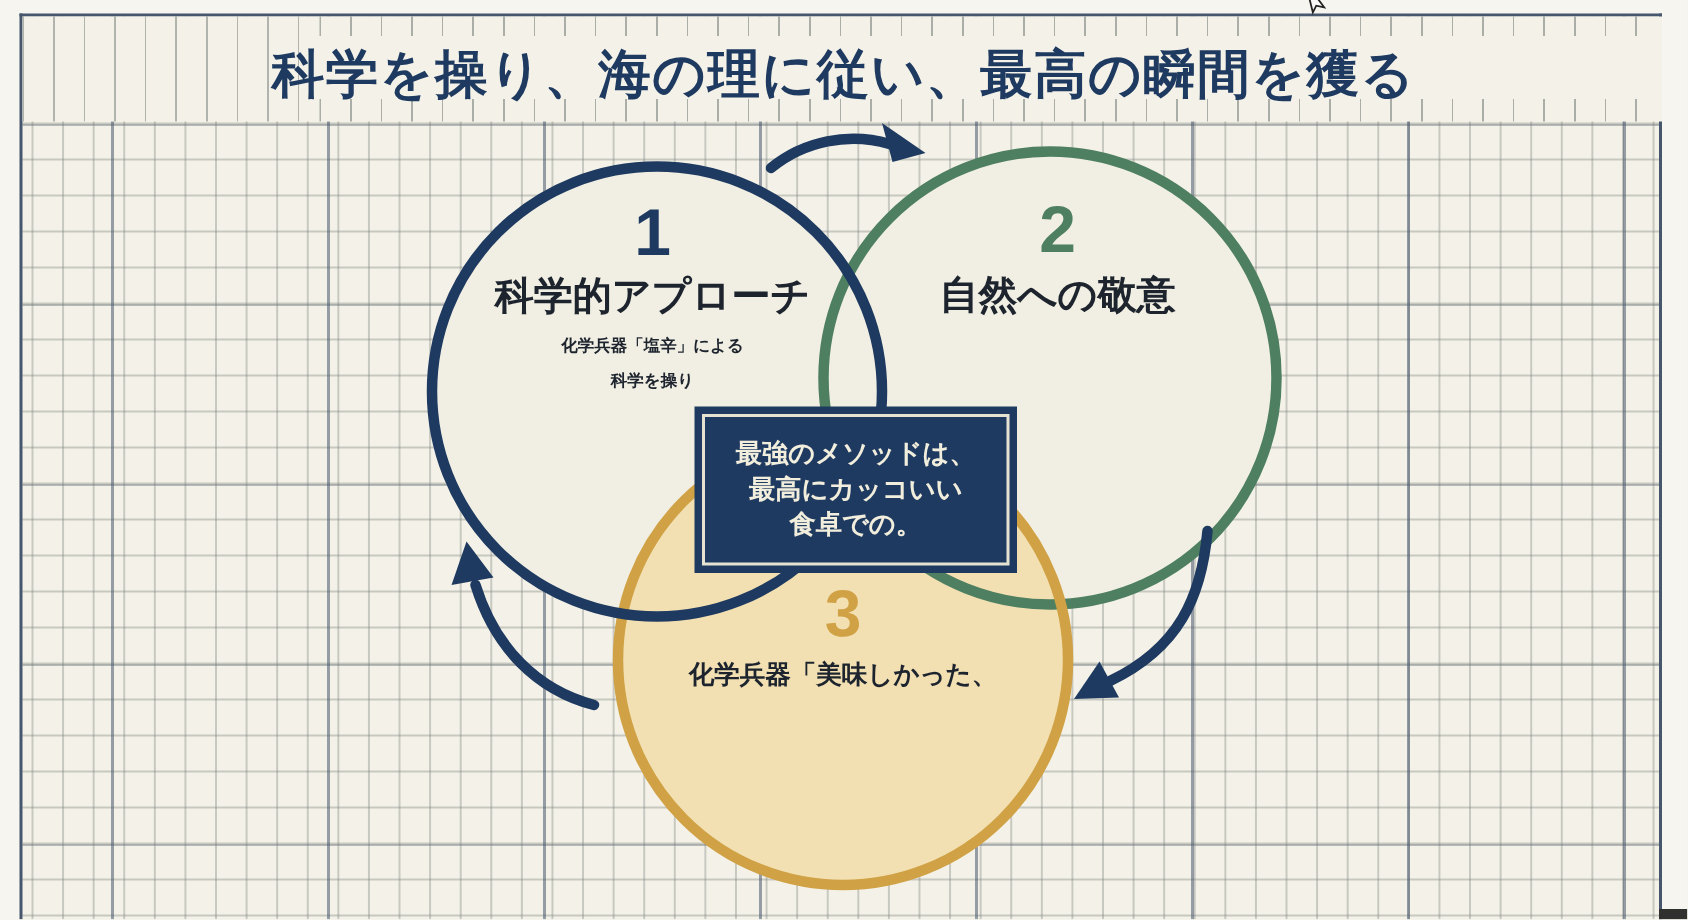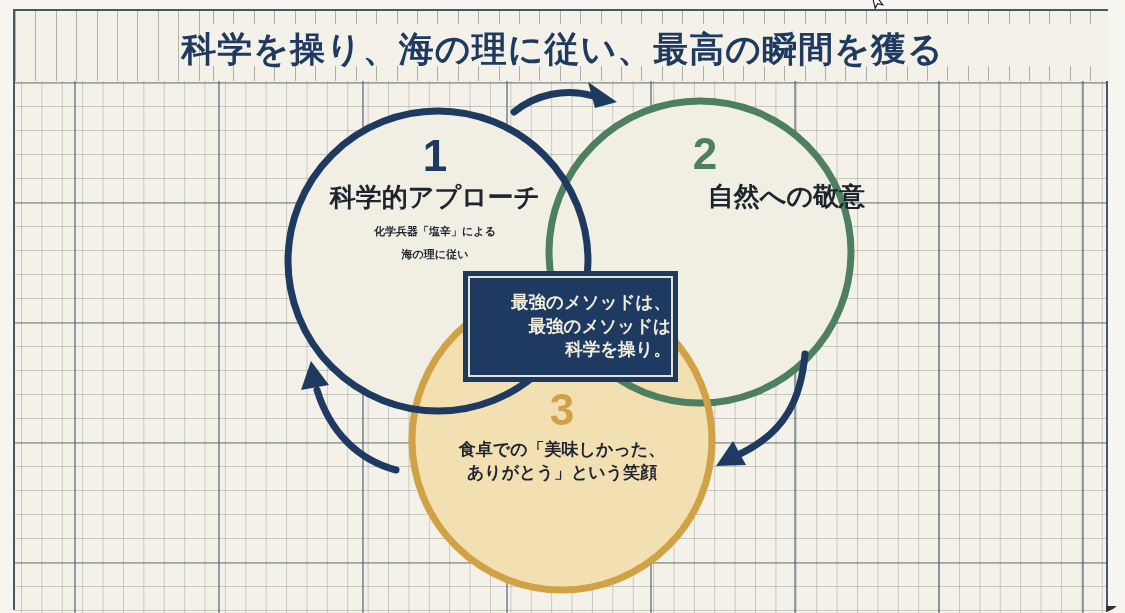--- a/index.html
+++ b/index.html
@@ -1,20 +1,19 @@
 <!DOCTYPE html>
 <html style="--navy: #1e3a60; --green: #4e7f60; --gold: #d0a245; --tan: #f2e0b3; --cream: #f1efe3; --text-dark: #1d242e; --box-text: #f2eedd;"><head>
 <meta charset="utf-8">
 <style>
   html,body{margin:0;padding:0;background:#f6f4ed;}
   #stage{
     position:relative;width:1125px;height:613px;overflow:hidden;
     background:#f7f5ef;
     font-family:"Liberation Sans","DejaVu Sans",sans-serif;
-    border-radius:26px;
     -webkit-font-smoothing:antialiased;
   }
   
   #frame{
     position:absolute;left:13px;top:9px;width:1095px;height:604px;
     border-top:2px solid #46566c;border-left:2px solid #46566c;border-right:2px solid #46566c;
     background-color:#f4f2e8;
     background-image:
       linear-gradient(90deg, rgba(70,85,108,0.55) 2px, transparent 2px),
       linear-gradient(0deg,  rgba(105,115,122,0.45) 1.5px, transparent 1.5px),
@@ -51,21 +50,21 @@
   .n1{color:var(--navy);} .n2{color:var(--green);} .n3{color:var(--gold);}
   .heading{font-size:26px;font-weight:700;color:var(--text-dark);line-height:1.15;}
   .body-line{font-size:11px;font-weight:700;color:var(--text-dark);line-height:23px;}
   
   #center-box{
     position:absolute;left:463px;top:271px;width:215px;height:111px;
     background:var(--navy);box-sizing:border-box;padding:5px;
   }
   #center-box-inner{
     width:100%;height:100%;box-sizing:border-box;border:2px solid #e6e2d2;
-    display:flex;flex-direction:column;justify-content:center;align-items:flex-end;
+    display:flex;flex-direction:column;justify-content:center;align-items:center;
   }
   .box-line{font-size:17.5px;font-weight:700;color:var(--box-text);line-height:23.5px;text-align:center;white-space:nowrap;}
   
   #cursor{position:absolute;left:868px;top:-7px;}
   
   #corner-artifact{position:absolute;right:0;bottom:0;width:19px;height:7px;background:#30302e;}
 </style>
 </head>
 <body>
 
@@ -97,44 +96,43 @@
     <polygon points="716,466 733,441 746,465" class="arrow-head"></polygon>
     <path d="M 396 470 C 358 460 330 432 317 390" class="arrow-line"></path>
     <polygon points="311,361 329,385 301,390" class="arrow-head"></polygon>
   </svg>
 
   <div class="circle-text" style="left:275px;top:134px;width:320px;">
     <div class="num n1">1</div>
     <div class="heading" style="margin-top:5px;">科学的アプローチ</div>
     <div style="margin-top:7px;">
       <div class="body-line">化学兵器「塩辛」による</div>
-      <div class="body-line">海の理に従い</div>
+      <div class="body-line">科学を操り</div>
     </div>
   </div>
 
   <div class="circle-text" style="left:545px;top:132px;width:320px;">
     <div class="num n2">2</div>
-    <div class="heading" style="margin-top:6px;text-align:right;">自然への敬意</div>
+    <div class="heading" style="margin-top:6px;">自然への敬意</div>
     <div style="margin-top:7px;">
     </div>
   </div>
 
   <div class="circle-text" style="left:402px;top:388px;width:320px;">
     <div class="num n3">3</div>
     <div style="margin-top:6px;">
-      <div class="body-line" style="font-size:17px;">食卓での「美味しかった、</div>
-      <div class="body-line" style="font-size:17px;">ありがとう」という笑顔</div>
+      <div class="body-line" style="font-size:17px;">化学兵器「美味しかった、</div>
     </div>
   </div>
 
   <div id="center-box">
     <div id="center-box-inner">
       <div class="box-line">最強のメソッドは、</div>
-      <div class="box-line">最強のメソッドは</div>
-      <div class="box-line">科学を操り。</div>
+      <div class="box-line">最高にカッコいい</div>
+      <div class="box-line">食卓での。</div>
     </div>
   </div>
 
   <svg id="cursor" width="18" height="18" viewBox="0 0 18 18">
     <polygon points="5,1 6,15 9,11 14,13 11,7 15,5" fill="#f8f8f8" stroke="#222" stroke-width="1.2" transform="rotate(-10 8 8)"></polygon>
   </svg>
 
   <div id="corner-artifact"></div>
 
 </div>

